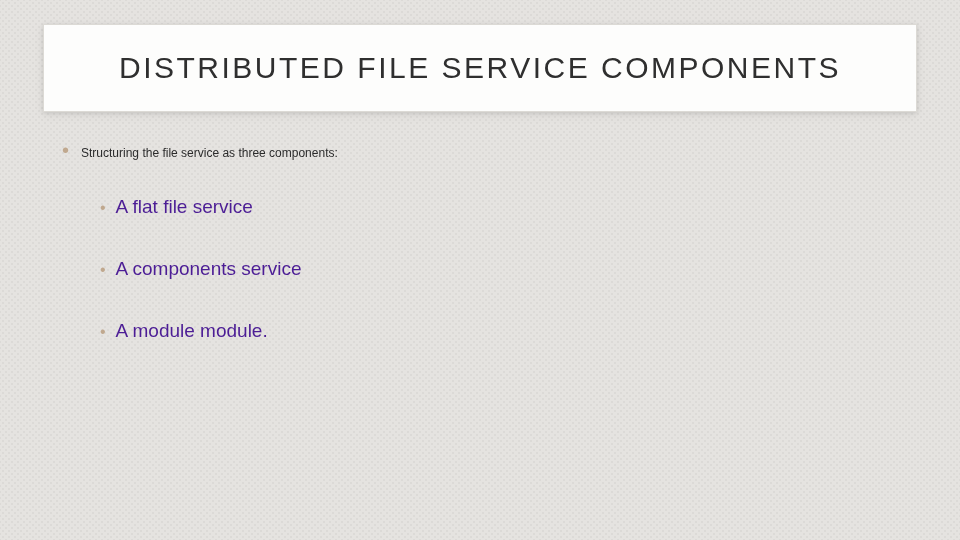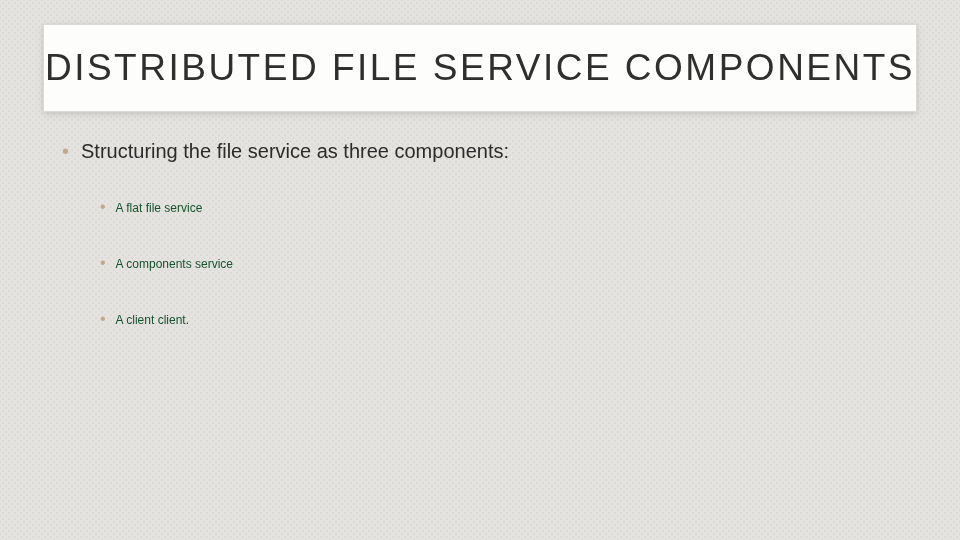--- a/index.html
+++ b/index.html
@@ -27,21 +27,21 @@
     height: 88px;
     background: #fdfdfc;
     border: 1px solid #dcdad5;
     box-shadow: 0 1px 4px rgba(0,0,0,0.10), 0 3px 10px rgba(0,0,0,0.06);
     display: flex;
     align-items: center;
     justify-content: center;
     box-sizing: border-box;
   }
   .title-text {
-    font-size: 37px;
+    font-size: 30px;
     letter-spacing: 2.5px;
     font-weight: 400;
     color: #2f2f2f;
     text-align: center;
     white-space: nowrap;
   }
   .content {
     position: absolute;
     left: 62px;
     top: 140px;
@@ -52,41 +52,41 @@
     align-items: baseline;
     margin-bottom: 36px;
   }
   .bullet-l1 .dot {
     color: #c0a88e;
     font-size: 20px;
     line-height: 1;
     margin-right: 12px;
   }
   .bullet-l1 .text {
-    font-size: 20px;
+    font-size: 12px;
     color: #2b2b2b;
   }
   .sublist {
     margin-left: 38px;
     margin-top: 12px;
   }
   .bullet-l2 {
     display: flex;
     align-items: baseline;
     margin-bottom: 40px;
   }
   .bullet-l2 .dot {
     color: #c0a88e;
     font-size: 16px;
     line-height: 1;
     margin-right: 10px;
   }
   .bullet-l2 .text {
-    font-size: 12px;
-    color: #14532d;
+    font-size: 19px;
+    color: #4c1d95;
   }
 </style>
 </head>
 <body>
 
 <div class="title-box">
   <div class="title-text">DISTRIBUTED FILE SERVICE COMPONENTS</div>
 </div>
 
 <div class="content">
@@ -98,16 +98,16 @@
     <div class="bullet-l2">
       <span class="dot">•</span>
       <span class="text">A flat file service</span>
     </div>
     <div class="bullet-l2">
       <span class="dot">•</span>
       <span class="text">A components service</span>
     </div>
     <div class="bullet-l2">
       <span class="dot">•</span>
-      <span class="text">A client client.</span>
+      <span class="text">A module module.</span>
     </div>
   </div>
 </div>
 
 </body></html>

